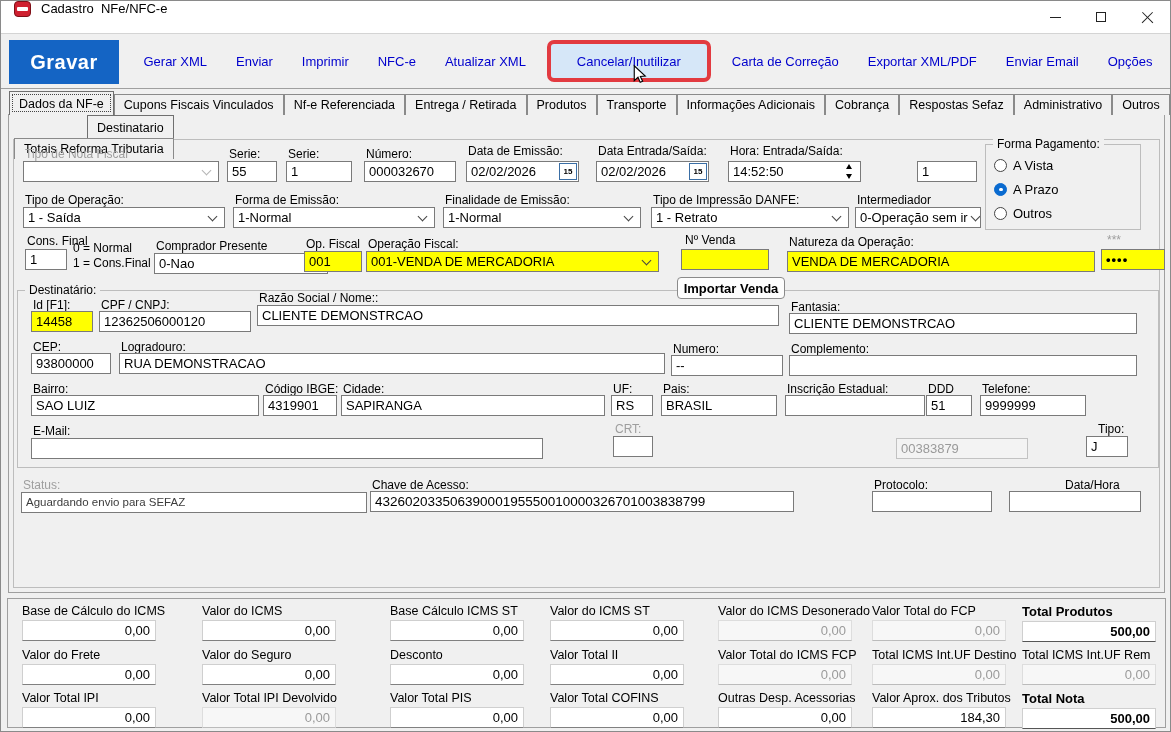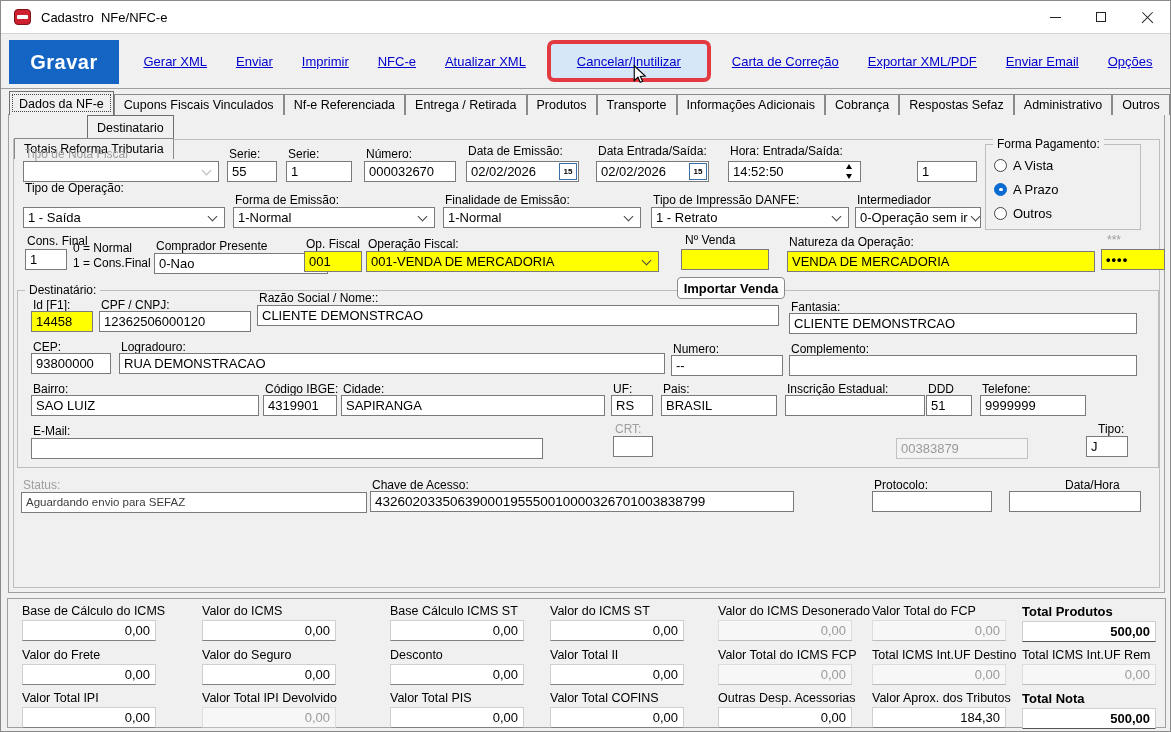--- a/index.html
+++ b/index.html
@@ -3,21 +3,21 @@
 <meta charset="utf-8">
 <style>
   * { margin:0; padding:0; box-sizing:border-box; }
   html,body { background:#cfcfcf; font-family:"Liberation Sans", sans-serif; }
   #window {
     position:relative; width:1171px; height:732px; background:#f0f0f0;
     border:1px solid #8a8a8a; overflow:hidden;
   }
   
   #titlebar { position:absolute; left:0; top:0; width:100%; height:32px; background:#ffffff;
-    display:flex; align-items:center; }
+    display:flex; }
   .app-icon { width:17px; height:16px; background:#cf2030; border:1px solid #7e1018; border-radius:4px;
     margin-left:13px; position:relative; }
   .app-icon::after { content:""; position:absolute; left:2px; right:2px; top:5px; height:4px;
     background:#fff; border-radius:1px; }
   #title-text { margin-left:10px; font-size:13px; color:#000; white-space:pre; }
   #win-controls { margin-left:auto; display:flex; height:100%; }
   .win-btn { width:46px; height:32px; display:flex; align-items:center; justify-content:center; }
   .glyph-min { width:11px; height:1px; background:#222; display:block; }
   .glyph-max { width:10px; height:10px; border:1px solid #222; display:block; }
   .glyph-close { width:13px; height:13px; position:relative; display:block; }
@@ -28,21 +28,21 @@
   
   #toolbar { position:absolute; left:0; top:32px; width:100%; height:56px; background:#f0f0f0;
     border-top:1px solid #d4d4d4; border-bottom:1px solid #9f9f9f; display:flex; align-items:center; }
   #gravar-btn { position:absolute; left:8px; top:6px; width:110px; height:44px; background:#1464c4;
     color:#fff; font-size:20px; font-weight:bold; display:flex; align-items:center; justify-content:center;
     letter-spacing:0.5px; }
   #toolbar-links { position:absolute; left:128px; top:0; width:1038px; height:100%;
     display:flex; align-items:center; justify-content:space-around; }
   .tb-item { position:relative; display:flex; align-items:center; justify-content:center; height:42px;
     padding:0 8px; }
-  .tb-link { color:#0000cd; text-decoration:underline; font-size:13px; white-space:nowrap; cursor:pointer; }
+  .tb-link { color:#0000cd; font-size:13px; white-space:nowrap; cursor:pointer; }
   .tb-item.hl { background:#d6e7f8; border:4px solid #e23a40; border-radius:7px; padding:0 26px; }
   .cursor { position:absolute; width:21px; height:21px; left:50%; top:20px; }
   
   #tabs-main { position:absolute; left:8px; top:92px; display:flex; align-items:flex-end; height:22px; z-index:3; }
   #tabs-sub  { position:absolute; left:13px; top:117px; display:flex; align-items:flex-end; height:22px; z-index:3;flex-direction:column; }
   .tab { border:1px solid #8a8a8a; border-bottom:none; background:#f0f0f0; font-size:12.5px;
     padding:3px 9px 3px 9px; height:21px; white-space:nowrap; color:#000; }
   .tab.active { height:24px; margin-top:-3px; padding-top:5px; background:#f0f0f0; z-index:4;
     outline:1px dotted #444; outline-offset:-4px; border-color:#6f6f6f; }
   #tabs-sub .tab.active { outline:none; }
@@ -219,21 +219,21 @@
           <span class="radio checked"></span>
           <span class="radio-label">A Prazo</span>
         </div>
         <div class="radio-row">
           <span class="radio"></span>
           <span class="radio-label">Outros</span>
         </div>
       </div>
   </div>
 
-  <span class="lbl" style="left:24px;top:180px">Tipo de Operação:</span>
+  <span class="lbl" style="left:24px;top:192px">Tipo de Operação:</span>
   <div class="combo" style="left:22px;top:206px;width:202px">
     <span>1 - Saída</span>
     <span class="chev"></span>
   </div>
 
   <span class="lbl" style="left:234px;top:192px">Forma de Emissão:</span>
   <div class="combo" style="left:232px;top:206px;width:202px">
     <span>1-Normal</span>
     <span class="chev"></span>
   </div>

